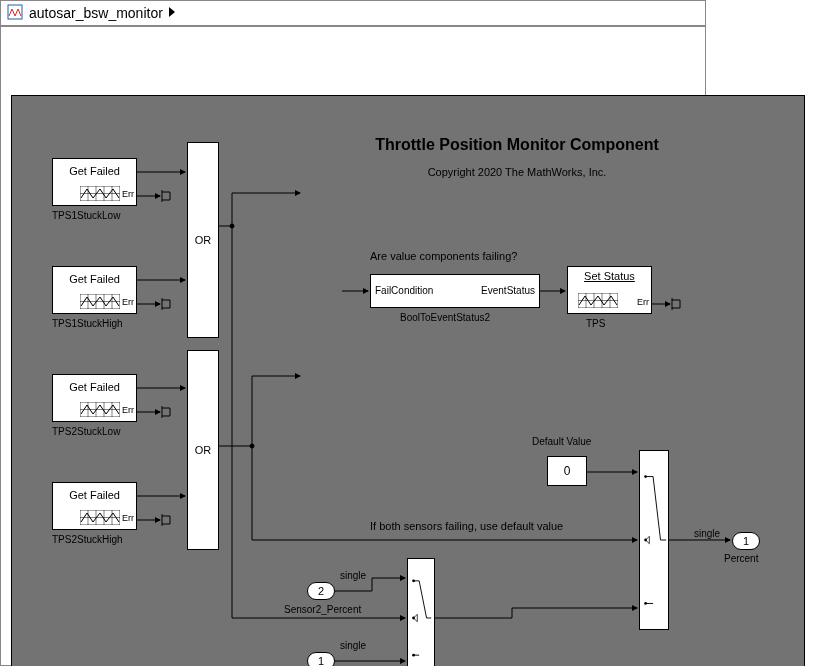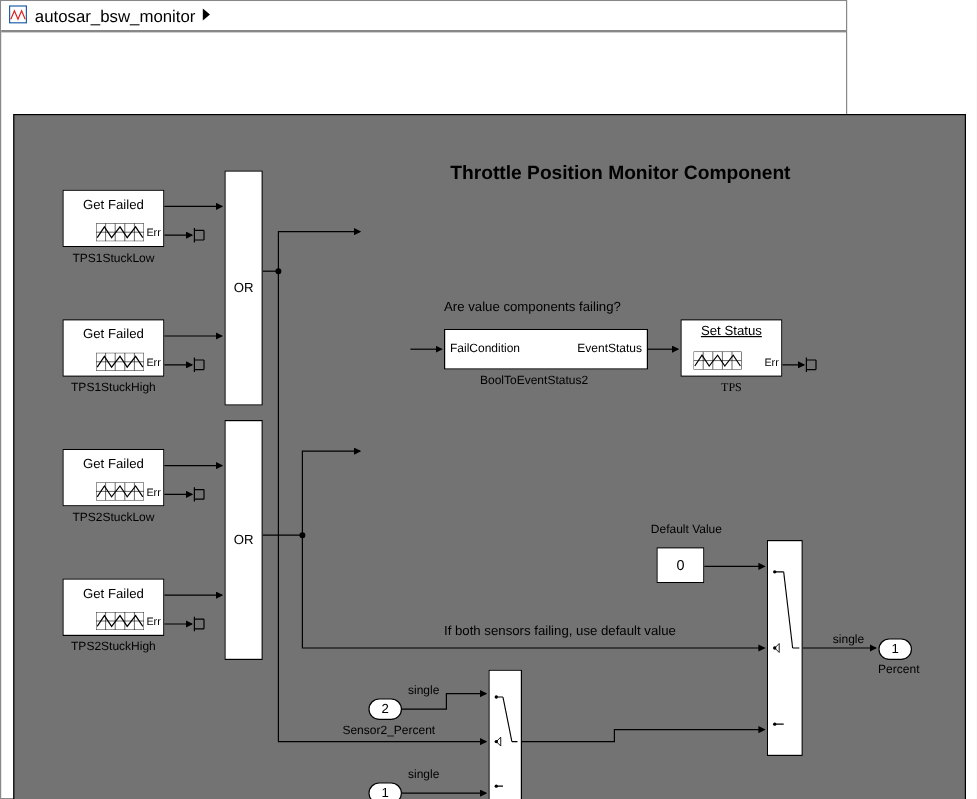--- a/index.html
+++ b/index.html
@@ -45,21 +45,21 @@
     border: 1px solid #000;
     background: #737373;
     margin-top: 44px;
   }
   .canvas * {
     box-sizing: border-box;
   }
   .label {
     position: absolute;
     font-size: 11px;
-    text-align: center;
+    text-align: left;
     white-space: nowrap;
   }
   .label.small {
     font-size: 10px;
   }
   .block {
     position: absolute;
     border: 1px solid #000;
     background: #fff;
   }
@@ -201,20 +201,21 @@
     <span style="margin-left:4px;">
       <svg width="10" height="14" viewBox="0 0 10 14">
         <polygon points="2,2 8,7 2,12" fill="#000"></polygon>
       </svg>
     </span>
   </div>
 
   <div class="canvas">
 
     <div class="title-main" style="left:330px; top:40px; width:350px;">Throttle Position Monitor Component</div>
+    <div class="title-copy" style="left:360px; top:70px; width:290px;">Copyright 2020 The MathWorks, Inc.</div>
 
     <div class="block getfailed" style="left:40px; top:62px;">
       <div class="gf-top">Get Failed</div>
       <div class="gf-row">
         <svg class="icon-chart" viewBox="0 0 40 15">
           <rect x="0" y="0" width="40" height="15" fill="none" stroke="#000" stroke-width="0.7"></rect>
           <line x1="8" y1="0" x2="8" y2="15" stroke="#000" stroke-width="0.5"></line>
           <line x1="16" y1="0" x2="16" y2="15" stroke="#000" stroke-width="0.5"></line>
           <line x1="24" y1="0" x2="24" y2="15" stroke="#000" stroke-width="0.5"></line>
           <line x1="32" y1="0" x2="32" y2="15" stroke="#000" stroke-width="0.5"></line>
@@ -299,21 +300,21 @@
           <rect x="0" y="0" width="40" height="15" fill="none" stroke="#000" stroke-width="0.7"></rect>
           <line x1="8" y1="0" x2="8" y2="15" stroke="#000" stroke-width="0.5"></line>
           <line x1="16" y1="0" x2="16" y2="15" stroke="#000" stroke-width="0.5"></line>
           <line x1="24" y1="0" x2="24" y2="15" stroke="#000" stroke-width="0.5"></line>
           <line x1="32" y1="0" x2="32" y2="15" stroke="#000" stroke-width="0.5"></line>
           <line x1="0" y1="7.5" x2="40" y2="7.5" stroke="#000" stroke-width="0.5"></line>
           <polyline points="1,12 7,3 13,12 20,3 26,12 33,3 39,12" fill="none" stroke="#000" stroke-width="1"></polyline>
       </svg>
       <span class="err-lbl">Err</span>
     </div>
-    <div class="label small" style="left:555px; top:222px; width:85px;font-family:Liberation Serif, serif;">TPS</div>
+    <div class="label small" style="left:574px; top:222px; width:85px;">TPS</div>
 
     <div class="label small" style="left:520px; top:340px; width:80px;">Default Value</div>
     <div class="constant" style="left:535px; top:360px; width:40px; height:30px;">
       <span>0</span>
     </div>
 
     <div class="label" style="left:358px; top:424px;">If both sensors failing, use default value</div>
 
     <div class="portoval" style="left:295px; top:486px;">
       <span>2</span>

